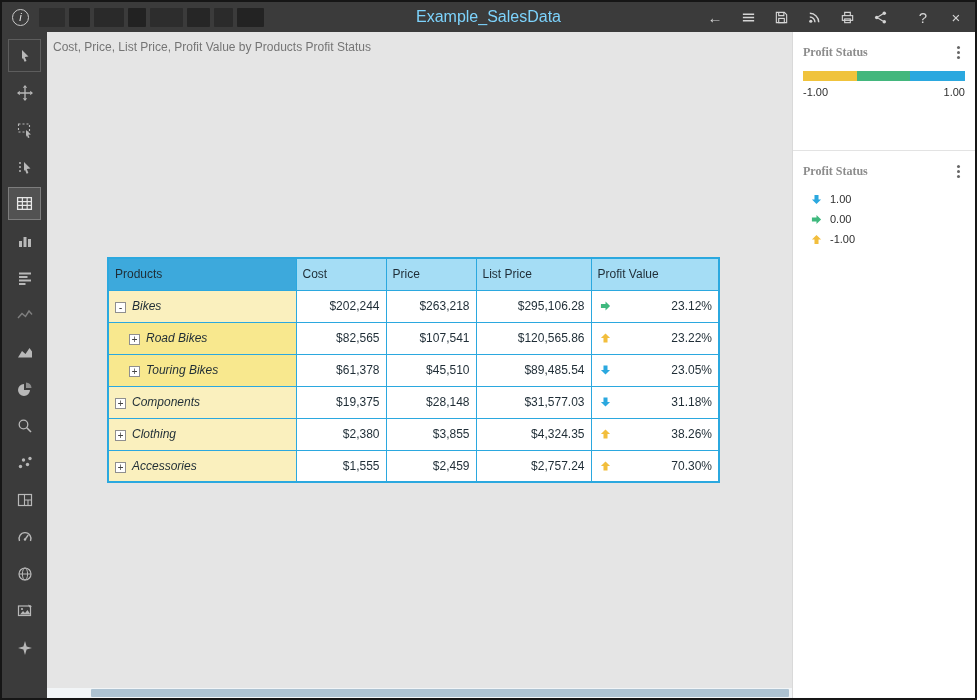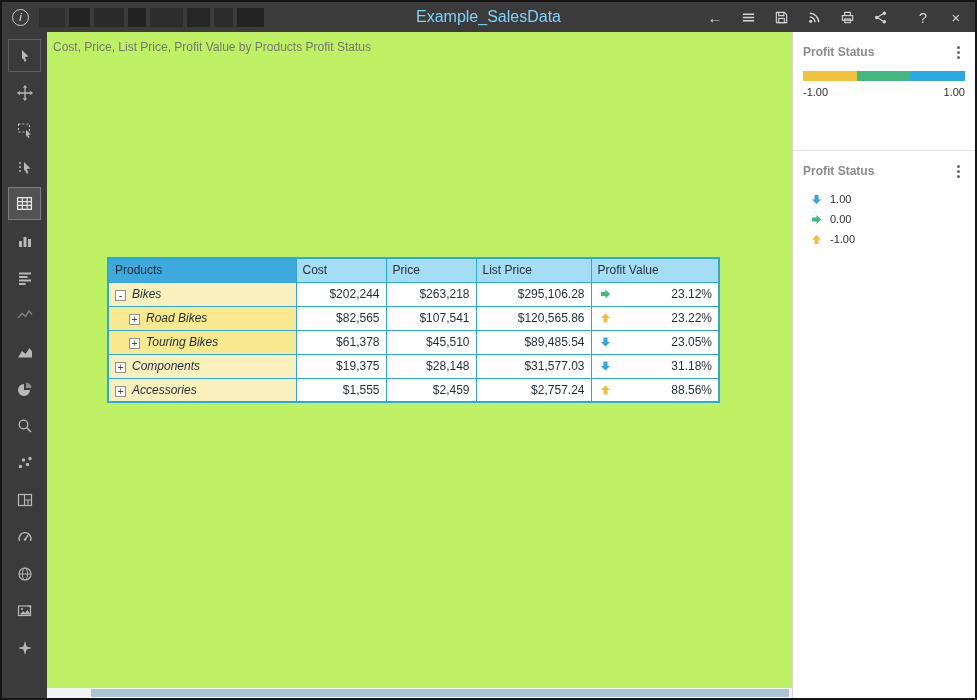--- a/index.html
+++ b/index.html
@@ -33,28 +33,28 @@
   .left-toolbar { flex:0 0 45px; background:#3b3b3b; display:flex; flex-direction:column;
                   align-items:center; padding-top:7px; }
   .tool { width:33px; height:33px; margin-bottom:4px; display:flex; align-items:center;
           justify-content:center; color:#b8b8b8; cursor:pointer; border:1px solid transparent; }
   .tool svg { display:block; }
   .tool.boxed { border-color:#5d5d5d; }
   .tool.selected { background:#525252; border-color:#7d7d7d; color:#e8e8e8; }
   .tool.dim { color:#7f7f7f; }
 
   
-  .canvas { flex:1; position:relative; background:#bef264; }
+  .canvas { flex:1; position:relative; background:#e5e5e5; }
   .chart-title { position:absolute; top:8px; left:6px; font-size:12px; color:#757575; }
 
   
   .pivot-wrap { position:absolute; top:225px; left:60px; }
   table { border-collapse:collapse; font-size:12px; color:#1f2d36; }
   .pivot-wrap table { border:2px solid #2BA8DF; }
-  th, td { border:1px solid #2BA8DF; height:24px; padding:0 6px; font-weight:normal; }
+  th, td { border:1px solid #2BA8DF; height:32px; padding:0 6px; font-weight:normal; }
   th { text-align:left; background:#A5DDF5; }
   th.products { background:#3DA9DC; }
   td.label { background:#FAF0BE;font-style:italic; }
   tr.lvl1 td.label { background:#F8E88E; padding-left:20px; }
   td.num { text-align:right; background:#fff; }
   td.profit { text-align:right; background:#fff; position:relative; padding-left:44px; }
   tr.gt td.label { background:#FFC83D; }
   tr.gt td.num, tr.gt td.profit { background:#FBF2BF; }
 
   .expander { display:inline-block; width:11px; height:11px; border:1px solid #8f8f8f;
@@ -74,21 +74,21 @@
   .hscroll { position:absolute; left:0; right:0; bottom:0; height:10px; background:#f2f5f7; }
   .hthumb { position:absolute; left:44px; right:3px; top:1px; height:8px;
             background:#aec3d2; border-radius:1px; cursor:pointer; }
 
   
   .right-panel { flex:0 0 183px; background:#fff; border-left:1px solid #d9d9d9;
                  font-size:12px; }
   .panel-section { padding:12px 10px 14px 10px; }
   .panel-section.first { padding-bottom:52px; }
   .panel-section + .panel-section { border-top:1px solid #e3e3e3; }
-  .panel-header { display:flex; align-items:center; justify-content:space-between; }
+  .panel-header { display:flex; align-items:center; justify-content:space-between;font-family:Liberation Serif, serif; }
   .panel-title { color:#8c8c8c; font-weight:bold; font-size:12px; }
   .dots { width:14px; height:16px; display:flex; align-items:center; justify-content:center;
           cursor:pointer; }
   .dots i { width:3px; height:3px; border-radius:50%; background:#666; display:block;
             box-shadow:0 -5px 0 #666, 0 5px 0 #666; }
   .gradient-bar { display:flex; height:10px; margin-top:11px; }
   .gradient-bar .seg1 { width:33.5%; background:#F0C33C; }
   .gradient-bar .seg2 { width:32.5%; background:#43B77D; }
   .gradient-bar .seg3 { width:34%;   background:#2BA8DF; }
   .range-labels { display:flex; justify-content:space-between; color:#2e2e2e;
@@ -347,32 +347,48 @@
                 <span class="arrow down">
                     <svg width="11" height="11" viewBox="0 0 12 12">
                       <path d="M6 1l5 5H8.2v5H3.8V6H1z" fill="currentColor"></path>
                     </svg>
                   </span>
                 <span>31.18%</span>
               </td>
             </tr>
             <tr class="lvl0">
               <td class="label">
+                <span class="expander">+</span><span>Clothing</span>
+              </td>
+              <td class="num">$2,380</td>
+              <td class="num">$3,855</td>
+              <td class="num">$4,324.35</td>
+              <td class="profit">
+                <span class="arrow up">
+                    <svg width="11" height="11" viewBox="0 0 12 12">
+                      <path d="M6 1l5 5H8.2v5H3.8V6H1z" fill="currentColor"></path>
+                    </svg>
+                  </span>
+                <span>38.26%</span>
+              </td>
+            </tr>
+            <tr class="lvl0">
+              <td class="label">
                 <span class="expander">+</span><span>Accessories</span>
               </td>
               <td class="num">$1,555</td>
               <td class="num">$2,459</td>
               <td class="num">$2,757.24</td>
               <td class="profit">
                 <span class="arrow up">
                     <svg width="11" height="11" viewBox="0 0 12 12">
                       <path d="M6 1l5 5H8.2v5H3.8V6H1z" fill="currentColor"></path>
                     </svg>
                   </span>
-                <span>88.56%</span>
+                <span>70.30%</span>
               </td>
             </tr>
           </tbody>
         </table>
       </div>
 
       <div class="hscroll">
         <div class="hthumb"></div>
       </div>
     </div>

